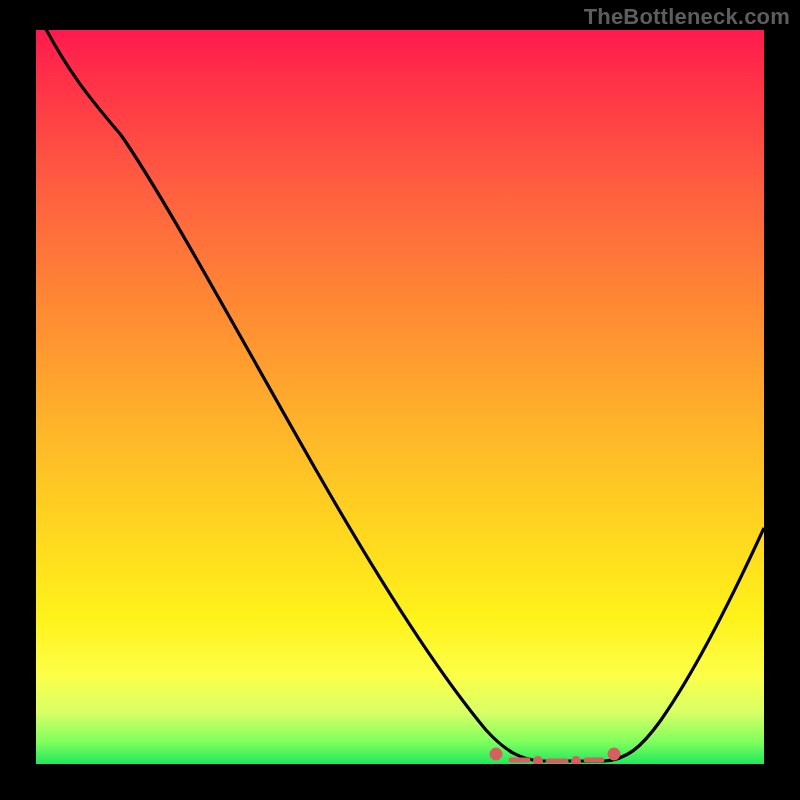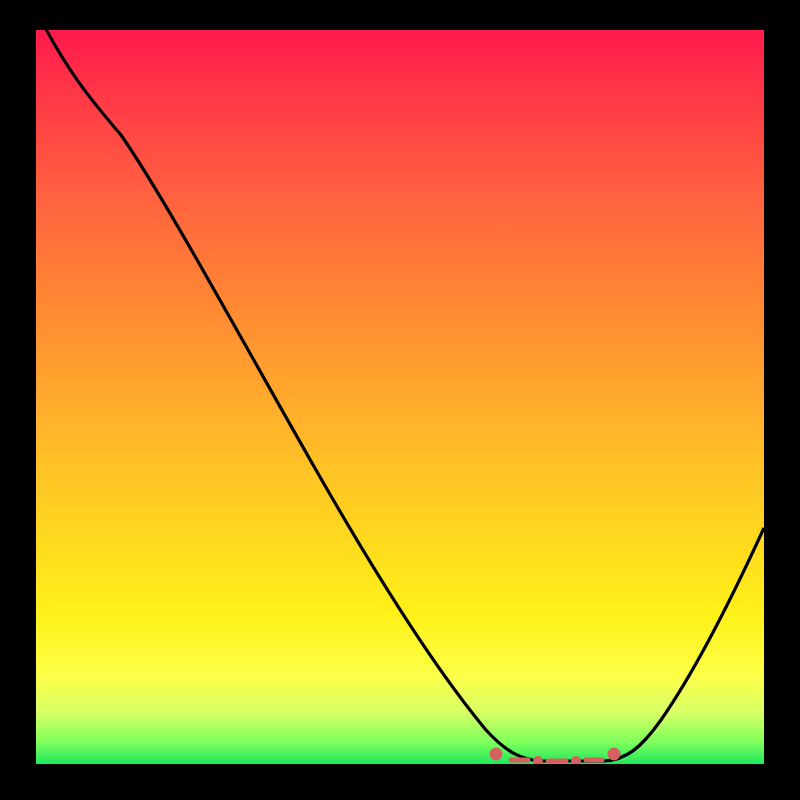--- a/index.html
+++ b/index.html
@@ -58,20 +58,21 @@
     inset: 0;
     width: 100%;
     height: 100%;
   }
 </style>
 </head>
 <body>
 
 <div class="frame">
 
+  <div class="watermark">TheBottleneck.com</div>
 
   <div class="plot-area">
     <div class="gradient"></div>
 
     <svg class="curve" viewBox="0 0 728 734" preserveAspectRatio="none">
 
       <path d="M 0 -20
                C 30 40, 55 70, 85 105
                C 130 170, 200 300, 280 440
                C 340 545, 400 640, 450 700

